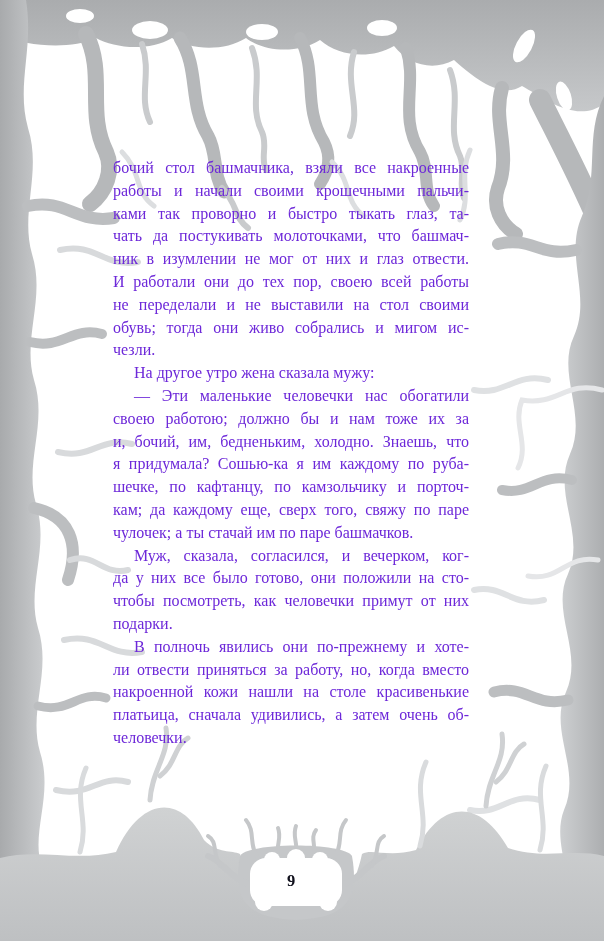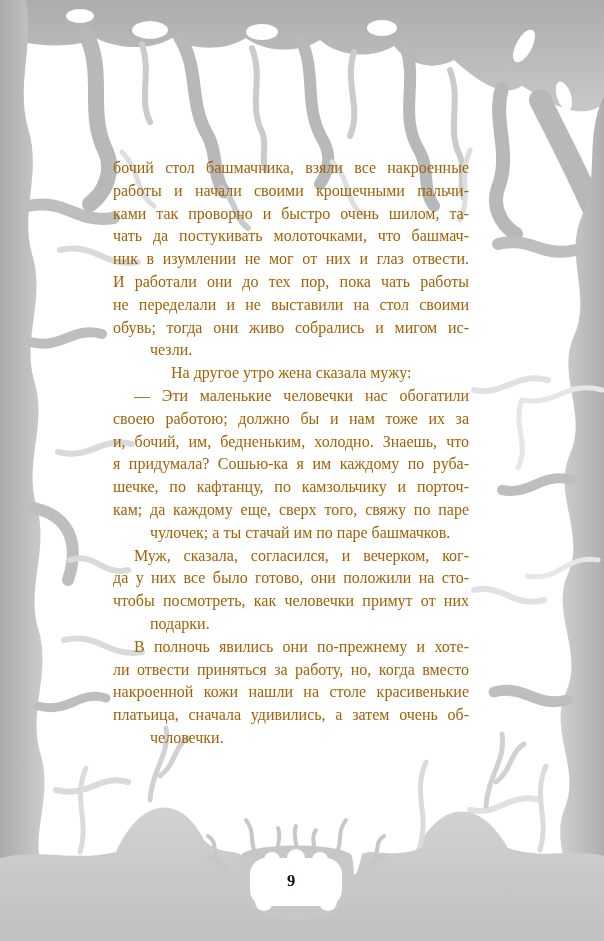--- a/index.html
+++ b/index.html
@@ -5,29 +5,29 @@
   html,body{margin:0;padding:0;}
   body{
     width:604px;height:941px;overflow:hidden;position:relative;
     background:#ffffff;
     font-family:"Liberation Serif","DejaVu Serif",serif;
   }
   .stage{position:absolute;inset:0;width:604px;height:941px;}
   svg.frame{position:absolute;left:0;top:0;z-index:0;}
   .text-block{
     position:absolute;left:113px;top:157px;width:356px;z-index:2;
-    color:#a16207;font-size:16px;line-height:22.8px;
+    color:#6d28d9;font-size:16px;line-height:22.8px;
     -webkit-font-smoothing:antialiased;
   }
   .para{margin:0;padding:0;}
   .para .line{
     text-align:justify;
     text-align-last:justify;
   }
-  .para .line:last-child{text-align-last:left;margin-left:37px;}
+  .para .line:last-child{text-align-last:left;}
   .para.indent .line:first-child{text-indent:21px;}
   .page-number{
     position:absolute;left:113px;top:871px;width:356px;z-index:3;
     text-align:center;color:#10101c;font-size:16.5px;font-weight:700;
     line-height:20px;
   }
 </style>
 </head>
 <body>
 
@@ -156,24 +156,24 @@
         <circle cx="264" cy="902" r="9"></circle>
         <circle cx="328" cy="902" r="9"></circle>
       </g>
     </g>
   </svg>
 
   <main class="text-block">
     <div class="para">
       <div class="line">бочий стол башмачника, взяли все накроенные</div>
       <div class="line">работы и начали своими крошечными пальчи-</div>
-      <div class="line">ками так проворно и быстро очень шилом, та-</div>
+      <div class="line">ками так проворно и быстро тыкать глаз, та-</div>
       <div class="line">чать да постукивать молоточками, что башмач-</div>
       <div class="line">ник в изумлении не мог от них и глаз отвести.</div>
-      <div class="line">И работали они до тех пор, пока чать работы</div>
+      <div class="line">И работали они до тех пор, своею всей работы</div>
       <div class="line">не переделали и не выставили на стол своими</div>
       <div class="line">обувь; тогда они живо собрались и мигом ис-</div>
       <div class="line">чезли.</div>
     </div>
     <div class="para indent">
       <div class="line">На другое утро жена сказала мужу:</div>
     </div>
     <div class="para indent">
       <div class="line">— Эти маленькие человечки нас обогатили</div>
       <div class="line">своею работою; должно бы и нам тоже их за</div>

